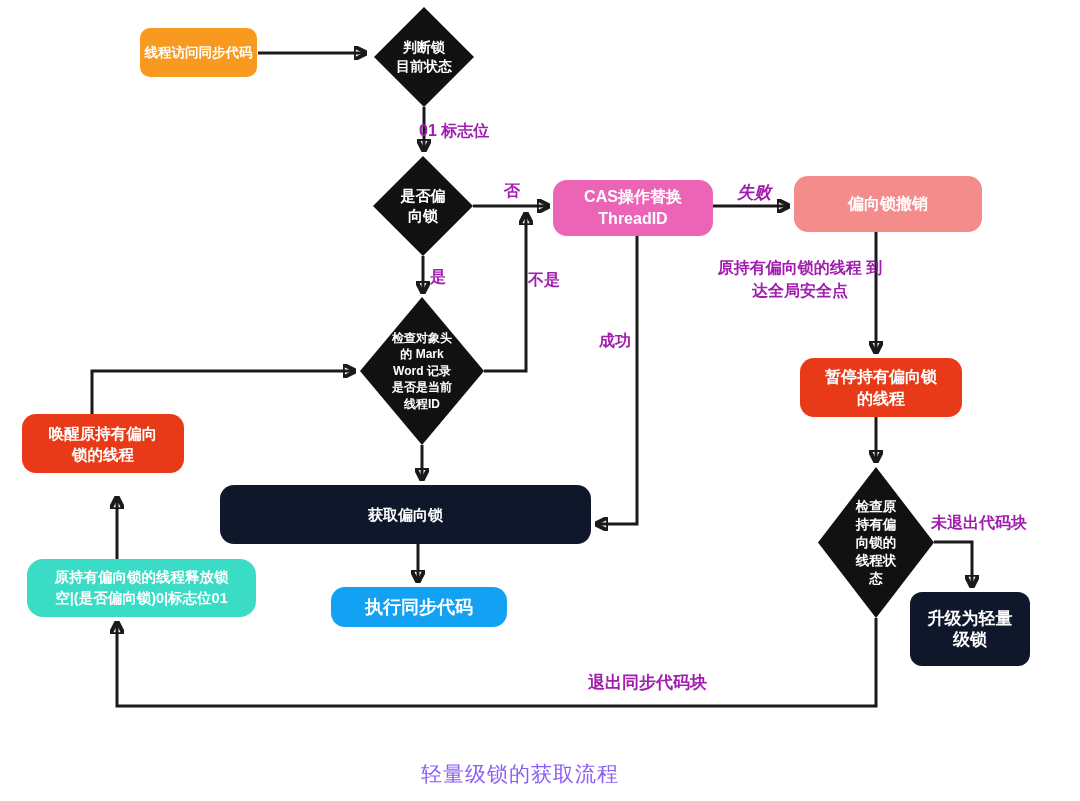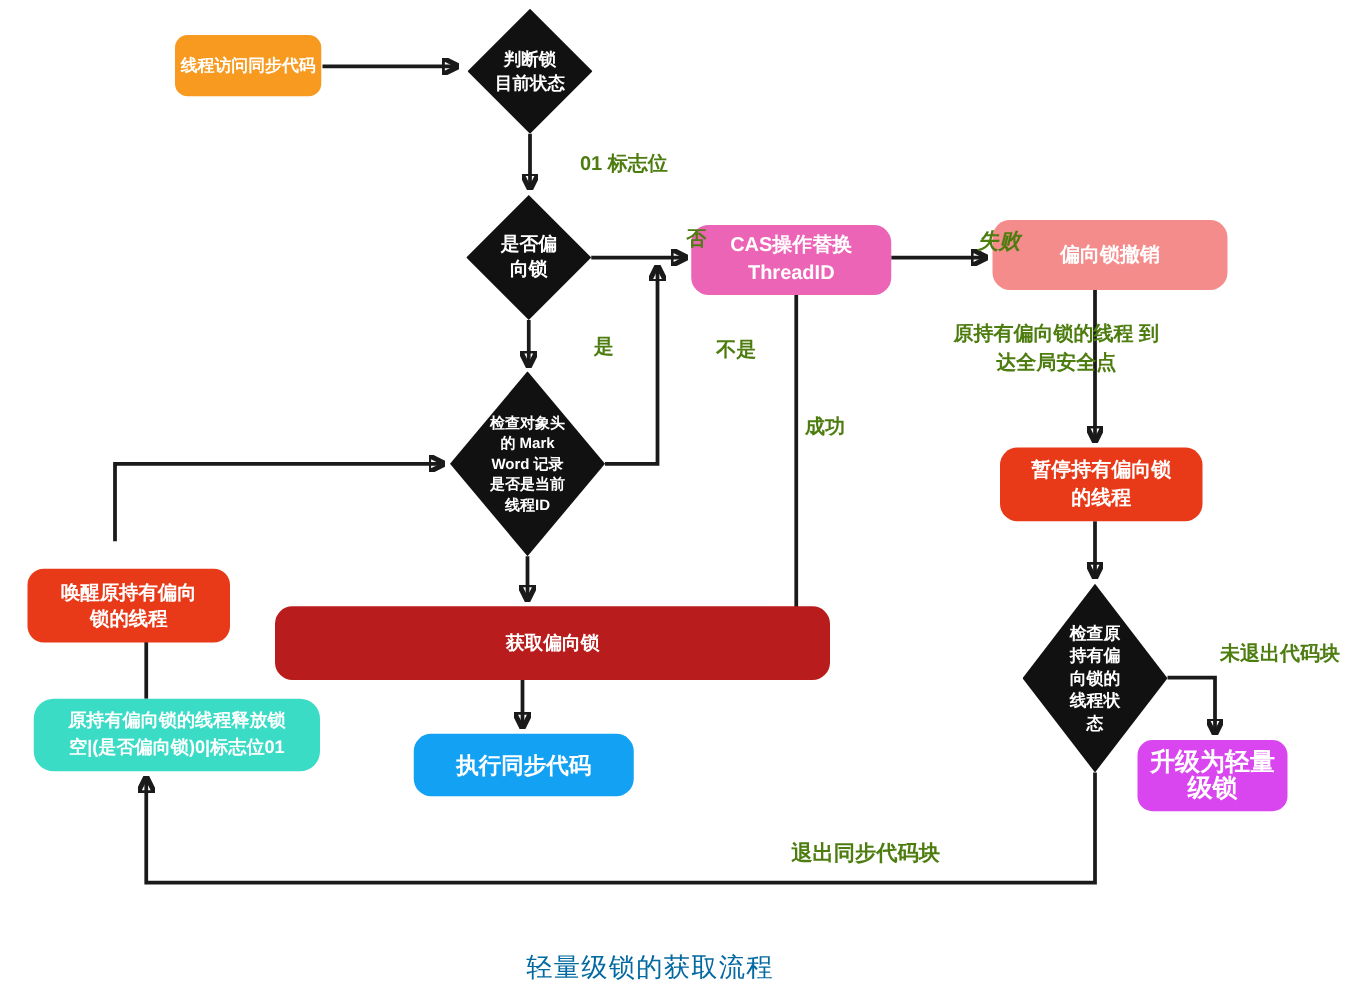--- a/index.html
+++ b/index.html
@@ -21,49 +21,49 @@
     align-items:center;justify-content:center;
     color:#ffffff;font-weight:bold;text-align:right;
     box-sizing:border-box;
   }
   .box{border-radius:14px;}
   .diamond{
     background:#111111;
     clip-path:polygon(50% 0,100% 50%,50% 100%,0 50%);
   }
   .elabel{
-    position:absolute;color:#4d7c0f;font-weight:bold;
-    white-space:nowrap;font-size:16px;margin-left:45px;
+    position:absolute;color:#a21caf;font-weight:bold;
+    white-space:nowrap;font-size:16px;
   }
   .node span{display:block;}
   #n-start{left:140px;top:28px;width:117px;height:49px;background:#f79a1f;border-radius:10px;font-size:13.5px;}
   #n-judge{left:374px;top:7px;width:100px;height:100px;font-size:14px;line-height:19px;}
   #n-biased{left:373px;top:156px;width:100px;height:100px;font-size:15px;line-height:20px;}
   #n-cas{left:553px;top:180px;width:160px;height:56px;background:#ec64b6;font-size:16px;line-height:22px;}
   #n-revoke{left:794px;top:176px;width:188px;height:56px;background:#f48c8c;font-size:16px;}
   #n-markword{left:360px;top:297px;width:124px;height:148px;font-size:12px;line-height:16.5px;}
-  #n-wake{left:22px;top:455px;width:162px;height:59px;background:#e83a18;font-size:15.5px;line-height:21px;border-radius:13px;}
-  #n-acquire{left:220px;top:485px;width:444px;height:59px;background:#b91c1c;font-size:15px;line-height:21px;}
-  #n-execute{left:331px;top:587px;width:176px;height:50px;background:#13a1f4;font-size:18px;font-family:Liberation Mono, monospace;}
+  #n-wake{left:22px;top:414px;width:162px;height:59px;background:#e83a18;font-size:15.5px;line-height:21px;}
+  #n-acquire{left:220px;top:485px;width:371px;height:59px;background:#0f172a;font-size:15px;line-height:21px;}
+  #n-execute{left:331px;top:587px;width:176px;height:40px;background:#13a1f4;font-size:18px;font-family:Liberation Mono, monospace;}
   #n-release{left:27px;top:559px;width:229px;height:58px;background:#3bdcc5;border-radius:16px;font-size:14.5px;line-height:21px;}
   #n-pause{left:800px;top:358px;width:162px;height:59px;background:#e83a18;font-size:16px;line-height:22px;}
   #n-checkthread{left:818px;top:467px;width:116px;height:151px;font-size:13.5px;line-height:18px;}
-  #n-upgrade{left:910px;top:592px;width:120px;height:57px;background:#d946ef;border-radius:12px;font-size:20px;line-height:21px;}
+  #n-upgrade{left:910px;top:592px;width:120px;height:74px;background:#0f172a;border-radius:12px;font-size:17px;line-height:21px;}
   #l-flag01{left:419px;top:121px;}
   #l-no{left:504px;top:181px;}
   #l-yes{left:430px;top:267px;}
   #l-notme{left:528px;top:270px;}
   #l-fail{left:737px;top:181px;font-size:17px;font-style:italic;}
   #l-success{left:599px;top:331px;}
   #l-safepoint{left:710px;top:256px;width:180px;text-align:center;line-height:23px;white-space:normal;}
   #l-notexit{left:931px;top:513px;}
   #l-exit{left:588px;top:671px;font-size:17px;}
   #diagram-title{
     position:absolute;left:421px;top:760px;
-    color:#0369a1;font-size:21px;letter-spacing:1px;white-space:nowrap;
+    color:#8b5cf6;font-size:21px;letter-spacing:1px;white-space:nowrap;
   }
 </style>
 </head>
 <body>
 
 <div id="stage">
 
   <svg id="edges" width="1080" height="801" viewBox="0 0 1080 801">
     <defs>
       <marker id="arrow" viewBox="0 0 10 10" refX="9" refY="5" markerWidth="4.5" markerHeight="4.5" orient="auto-start-reverse">

